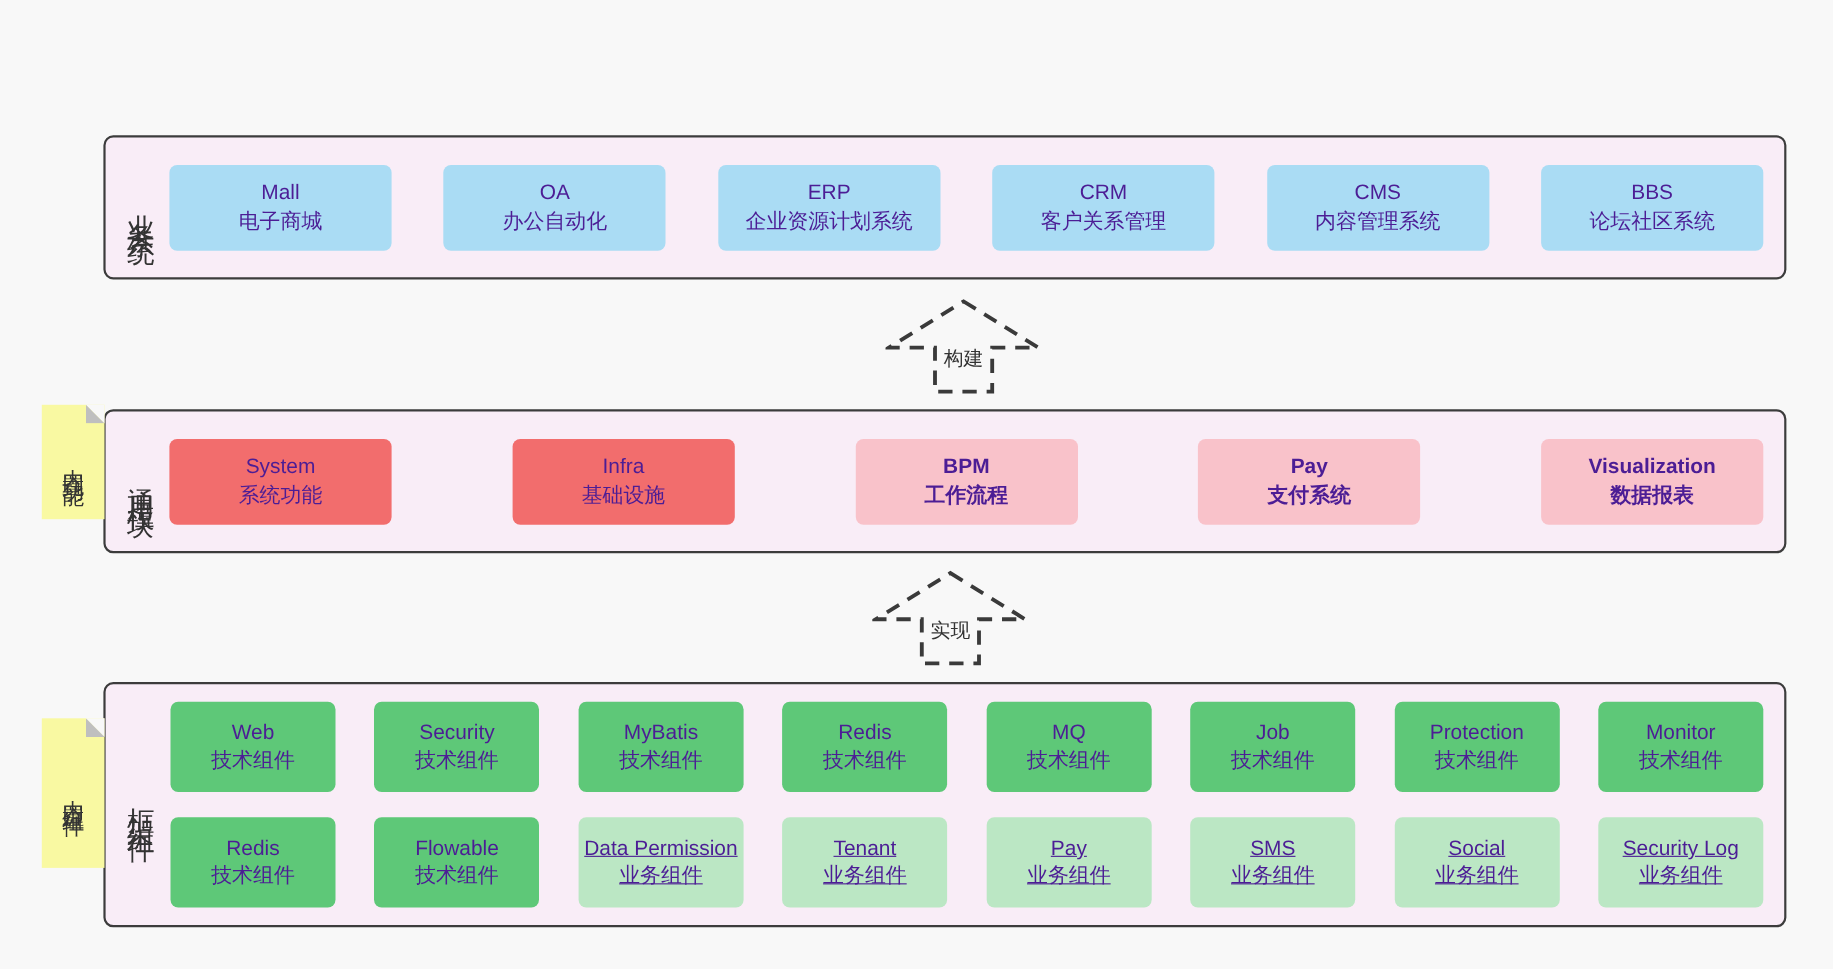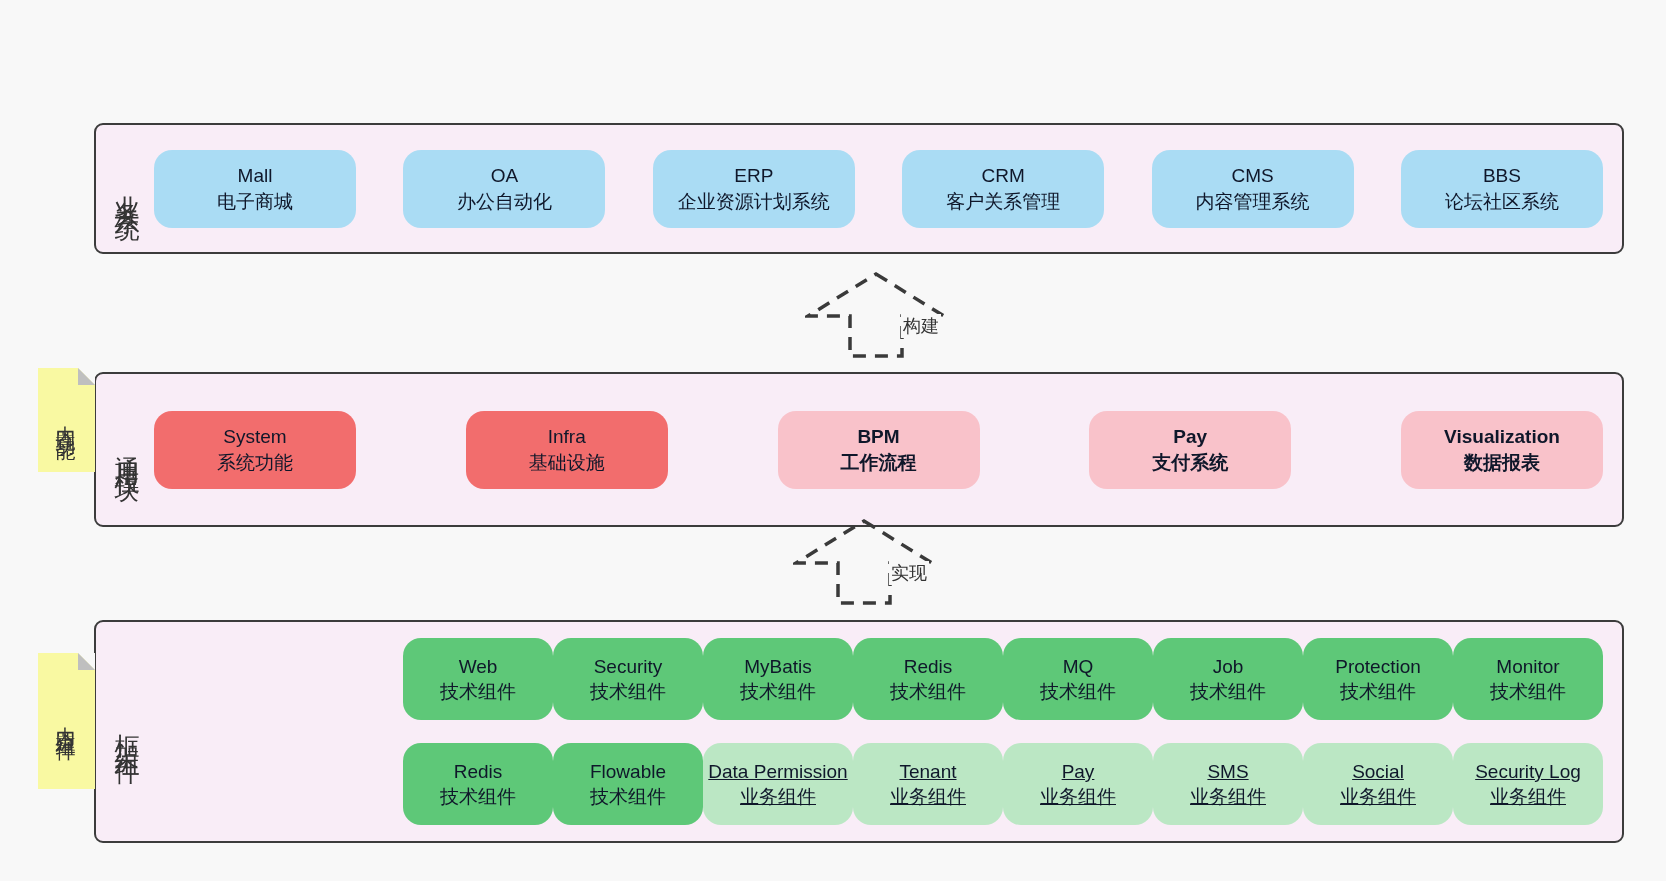--- a/index.html
+++ b/index.html
@@ -8,42 +8,42 @@
     background:#f8f8f8;
     font-family:"Liberation Sans","DejaVu Sans",sans-serif;
     color:#333;
   }
   .band{
     position:absolute;left:94px;width:1530px;
     background:#f9edf7;border:2px solid #3c3c3c;border-radius:9px;
     box-sizing:border-box;
   }
   .band-top{top:123px;height:131px;}
-  .band-mid{top:372px;height:155px;}
+  .band-mid{top:372px;height:131px;}
   .band-bottom{top:620px;height:223px;}
   .vlabel{
     writing-mode:vertical-rl;text-orientation:upright;
     position:absolute;left:12px;top:0;bottom:0;width:40px;
     display:flex;align-items:center;justify-content:center;
     font-size:25px;letter-spacing:7px;color:#333;
   }
   .band-bottom .vlabel{letter-spacing:9px;}
   .content{
     position:absolute;left:58px;right:19px;top:0;bottom:0;
     display:flex;align-items:center;justify-content:space-between;
   }
   .rows{
     position:absolute;left:59px;right:19px;top:0;bottom:0;
     display:flex;flex-direction:column;justify-content:center;gap:23px;
   }
-  .row{display:flex;justify-content:flex-end;}
+  .row{display:flex;justify-content:space-between;}
   .box{
-    border-radius:18px;display:flex;flex-direction:column;
+    border-radius:7px;display:flex;flex-direction:column;
     align-items:center;justify-content:center;text-align:center;
-    font-size:19px;line-height:26px;color:#0f172a;box-sizing:border-box;padding:2px 4px;
+    font-size:19px;line-height:26px;color:#4c1d95;box-sizing:border-box;padding:2px 4px;
   }
   .band .content .box{width:202px;height:78px;}
   .row .box{width:150px;height:82px;line-height:25px;}
   .blue{background:#aadcf4;}
   .red{background:#f26d6d;}
   .pink{background:#f9c2ca;font-weight:bold;}
   .green{background:#5ec878;}
   .lightgreen{background:#bbe7c4;text-decoration:underline;}
   .sticky{
     position:absolute;left:38px;width:57px;background:#f9f9a2;z-index:3;
@@ -64,21 +64,21 @@
     position:absolute;top:0;right:0;width:17px;height:17px;
     clip-path:polygon(0 0,100% 100%,0 100%);
     background:#bfbfbf;
   }
   .arrow{position:absolute;z-index:2;}
   .arrow-1{left:805px;top:271px;width:142px;height:88px;}
   .arrow-2{left:793px;top:518px;width:142px;height:88px;}
   .arrow svg{position:absolute;left:0;top:0;}
   .arrow .alabel{
     position:absolute;left:50%;top:43px;transform:translateX(-50%);
-    background:#f8f8f8;font-size:18px;padding:0 2px;white-space:nowrap;margin-left:45px;
+    background:#f8f8f8;font-size:18px;padding:0 2px;white-space:nowrap;
   }
 </style>
 </head>
 <body>
 
 <section class="band band-top">
   <div class="vlabel">业务系统</div>
   <div class="content">
     <div class="box blue">
       <div>Mall</div>

